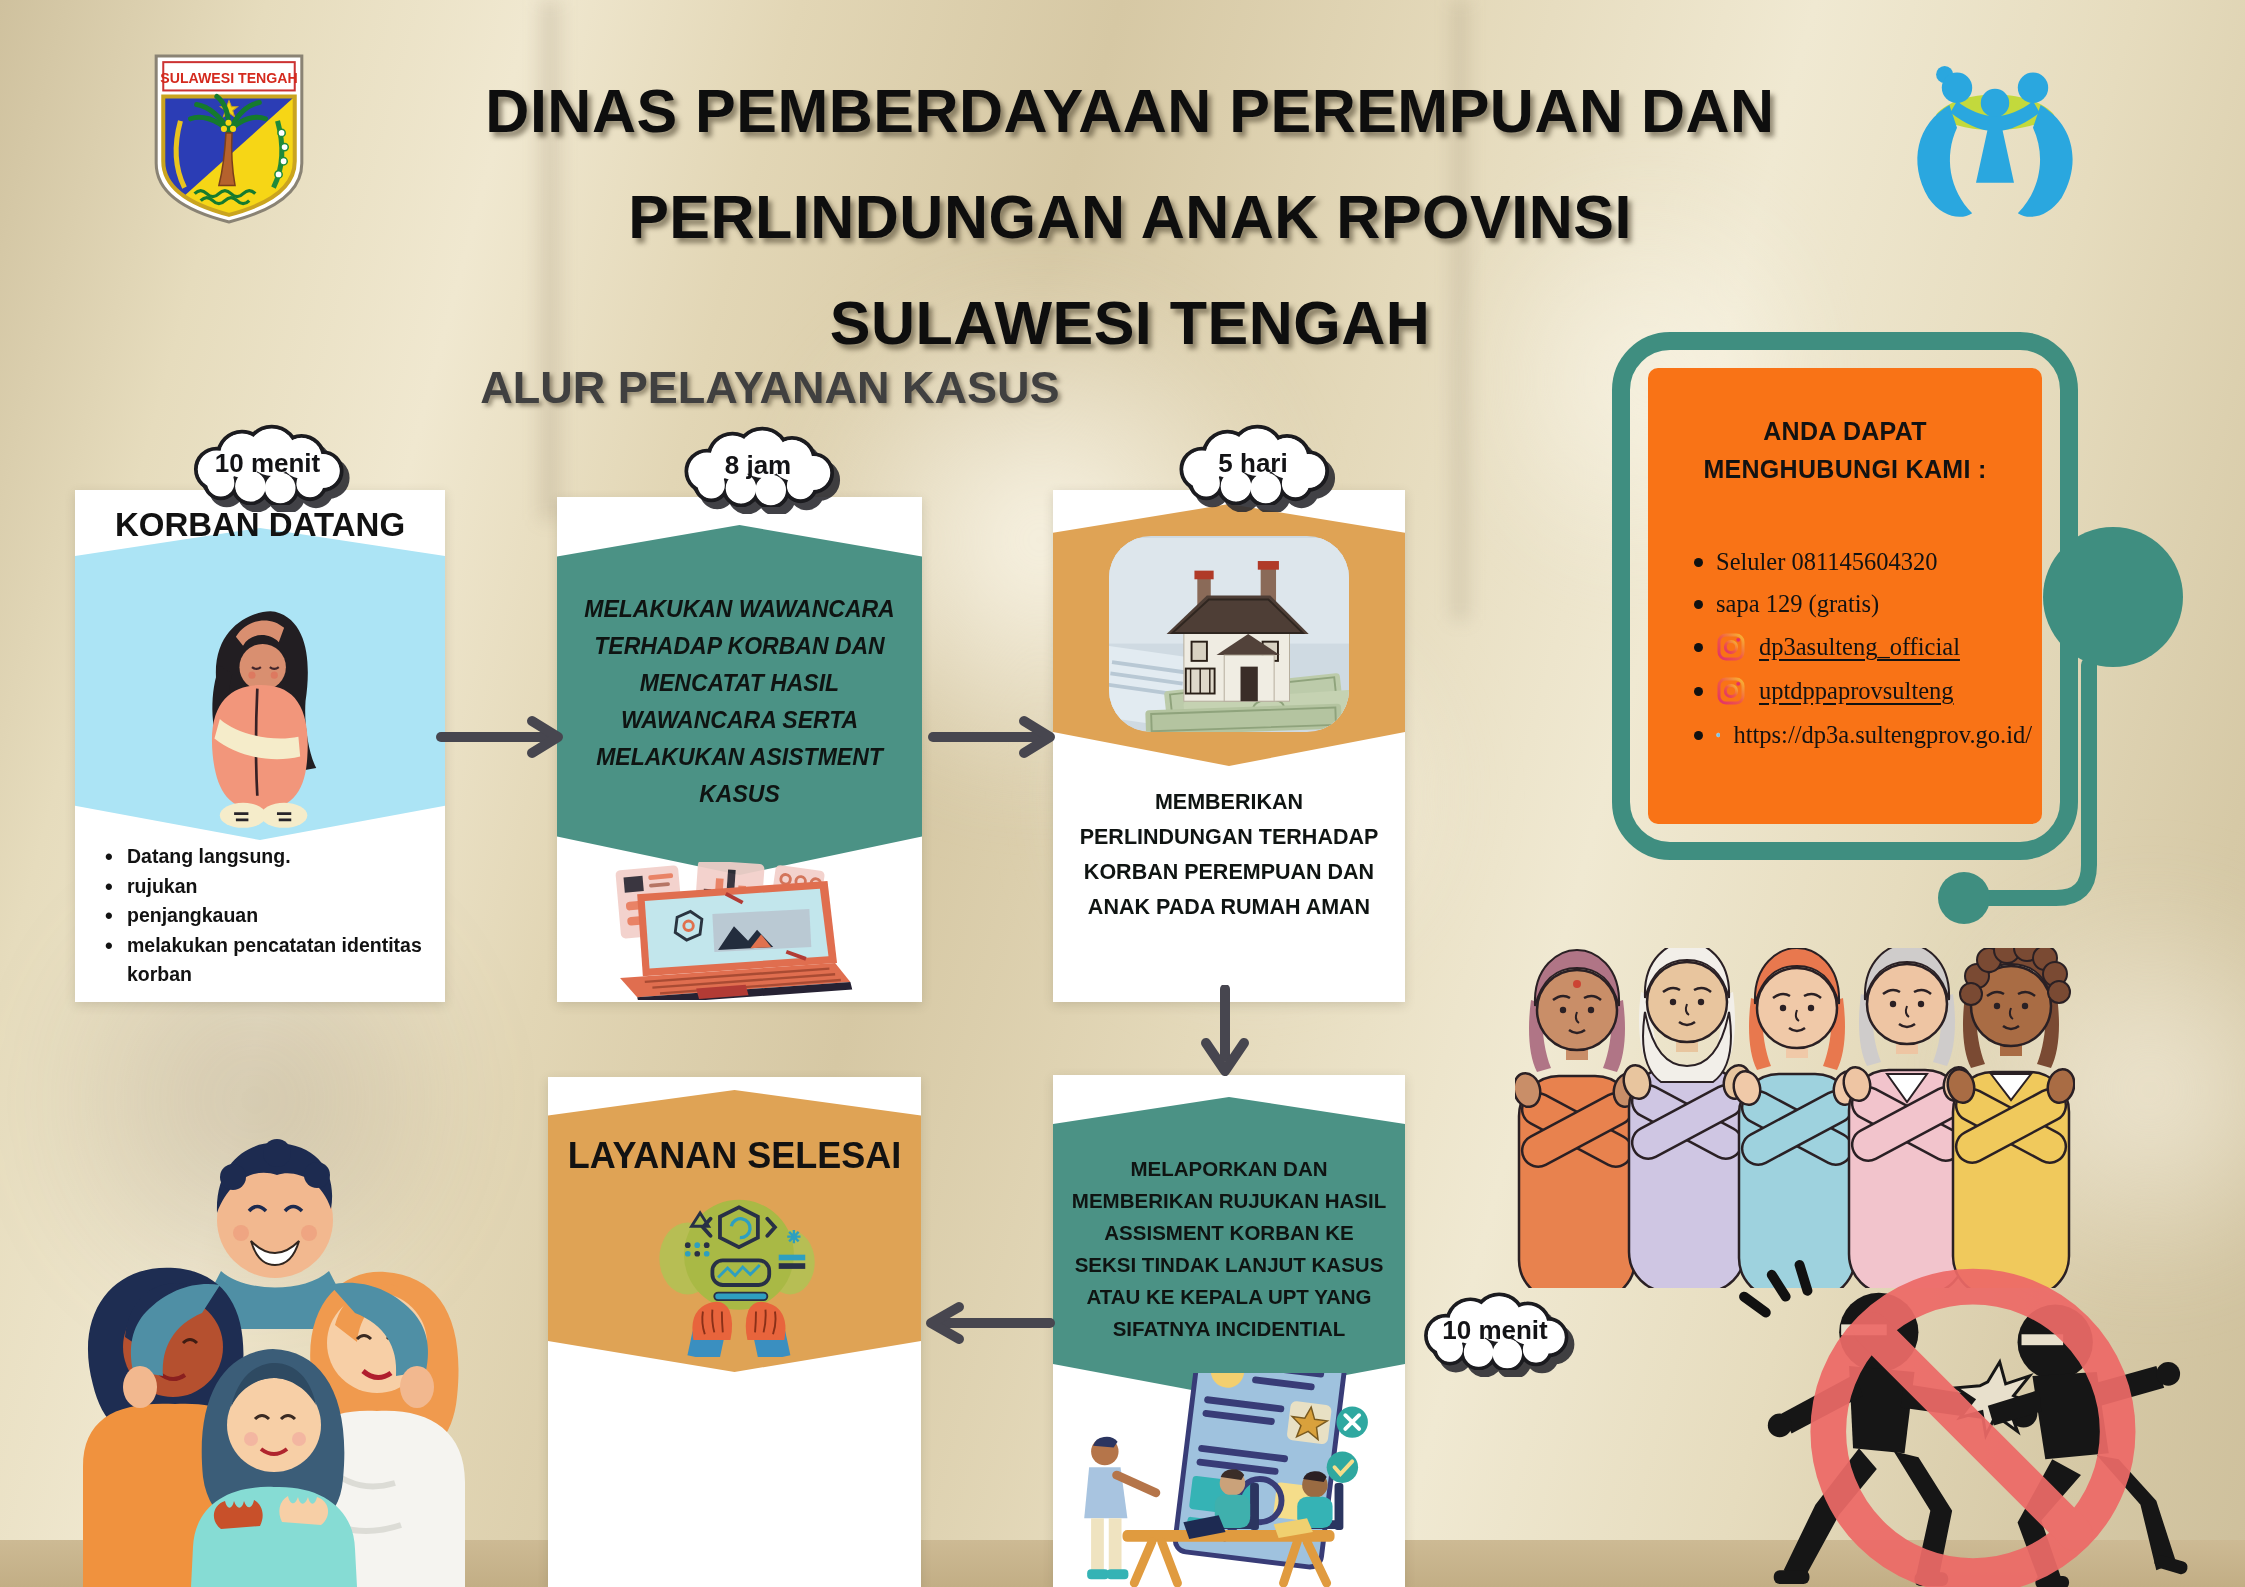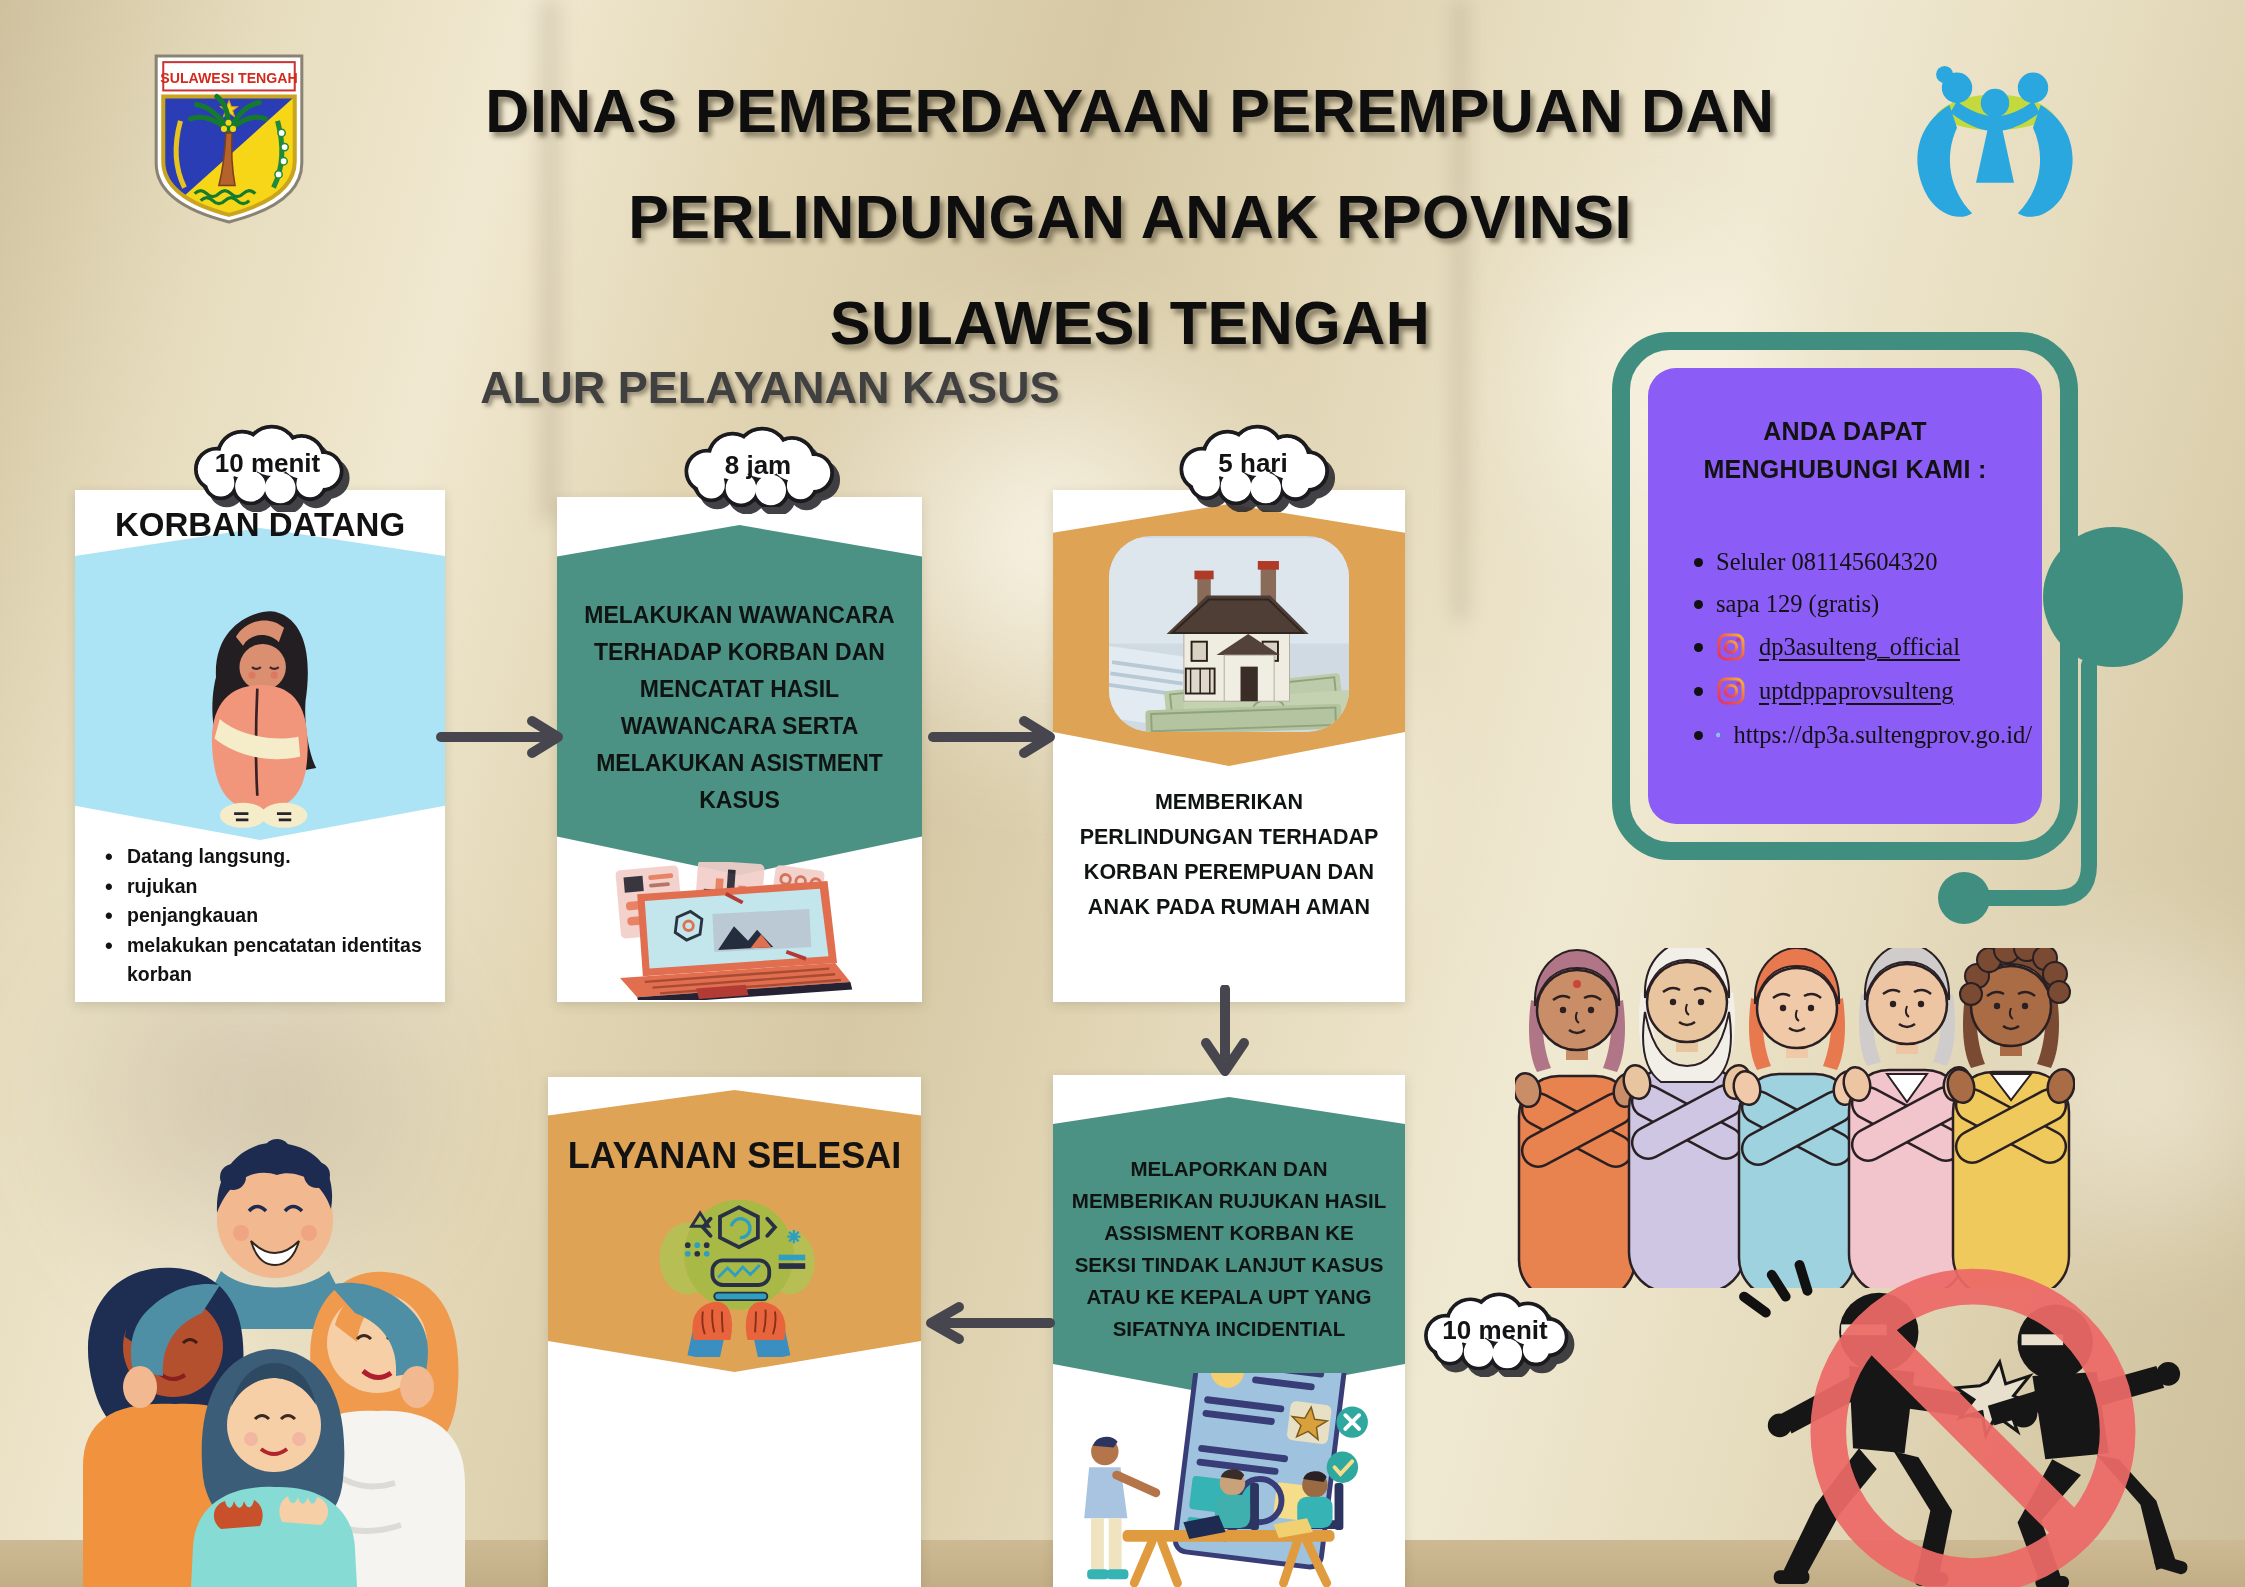--- a/index.html
+++ b/index.html
@@ -36,40 +36,40 @@
   .c1 .hex{top:38px;height:312px;background:#ace4f5;}
   .c1 h2{position:absolute;top:16px;left:0;right:0;margin:0;text-align:center;
     font-size:33px;font-weight:bold;z-index:2;}
   .c1 ul{position:absolute;top:352px;left:28px;right:10px;margin:0;padding:0;list-style:none;
     font-size:19.5px;font-weight:600;line-height:29.5px;}
   .c1 li{position:relative;padding-left:24px;}
   .c1 li::before{content:"•";position:absolute;left:2px;font-size:22px;}
   .c2{left:557px;top:497px;width:365px;height:505px;}
   .c2 .hex{top:28px;height:350px;background:#4b9285;}
   .stepText{position:absolute;left:18px;right:18px;margin:0;text-align:center;font-weight:bold;color:#0f1412;}
-  .c2 .stepText{top:100px;font-size:23px;line-height:37px;z-index:2;}
+  .c2 .stepText{top:94px;font-size:23px;line-height:37px;z-index:2;font-style:italic;}
   .c3{left:1053px;top:490px;width:352px;height:512px;}
   .c3 .hex{top:14px;height:262px;background:#dfa355;}
   .housePhoto{position:absolute;left:56px;top:46px;width:240px;height:196px;border-radius:42px;
     overflow:hidden;z-index:2;background:#cfdae2;}
   .c3 .stepText{top:295px;font-size:21.5px;line-height:35px;text-align:center;}
   .c4{left:1053px;top:1075px;width:352px;height:512px;}
   .c4 .hex{top:22px;height:300px;background:#4b9285;}
   .c4 .stepText{top:78px;font-size:20.5px;line-height:32px;z-index:2;}
   .c5{left:548px;top:1077px;width:373px;height:510px;}
   .c5 .hex{top:13px;height:282px;background:#dfa355;}
   .c5 h2{position:absolute;top:54px;left:0;right:0;margin:4px;text-align:center;
     font-size:36px;font-weight:bold;z-index:2;}
   
   .arrow{z-index:2;}
   .arrow path{stroke:#47464f;stroke-width:10;fill:none;stroke-linecap:round;stroke-linejoin:round;}
   
   .contactFrame{left:1612px;top:332px;width:466px;height:528px;border:18px solid #3f8e80;
     border-radius:58px;z-index:2;box-sizing:border-box;}
-  .contactInner{position:absolute;inset:18px;background:#8b5cf6;border-radius:28px;}
+  .contactInner{position:absolute;inset:18px;background:#f97316;border-radius:10px;}
   .contactInner h3{margin:44px 40px 0;text-align:center;font-size:25px;line-height:38px;
     font-weight:bold;letter-spacing:.3px;}
   .contactList{margin:60px 0 0;padding:0 10px 0 46px;list-style:none;font-size:24.5px;font-family:Liberation Serif, serif;}
   .contactList li{display:flex;align-items:center;gap:13px;margin-bottom:14px;}
   .cdot{width:9px;height:9px;border-radius:50%;background:#111;flex:0 0 auto;}
   .u{text-decoration:underline;text-underline-offset:4px;}
   .bulge{left:2043px;top:527px;width:140px;height:140px;border-radius:50%;background:#3f8e80;z-index:1;}
   .cord{left:1930px;top:660px;z-index:1;}
   .ill{z-index:2;}
 </style>

